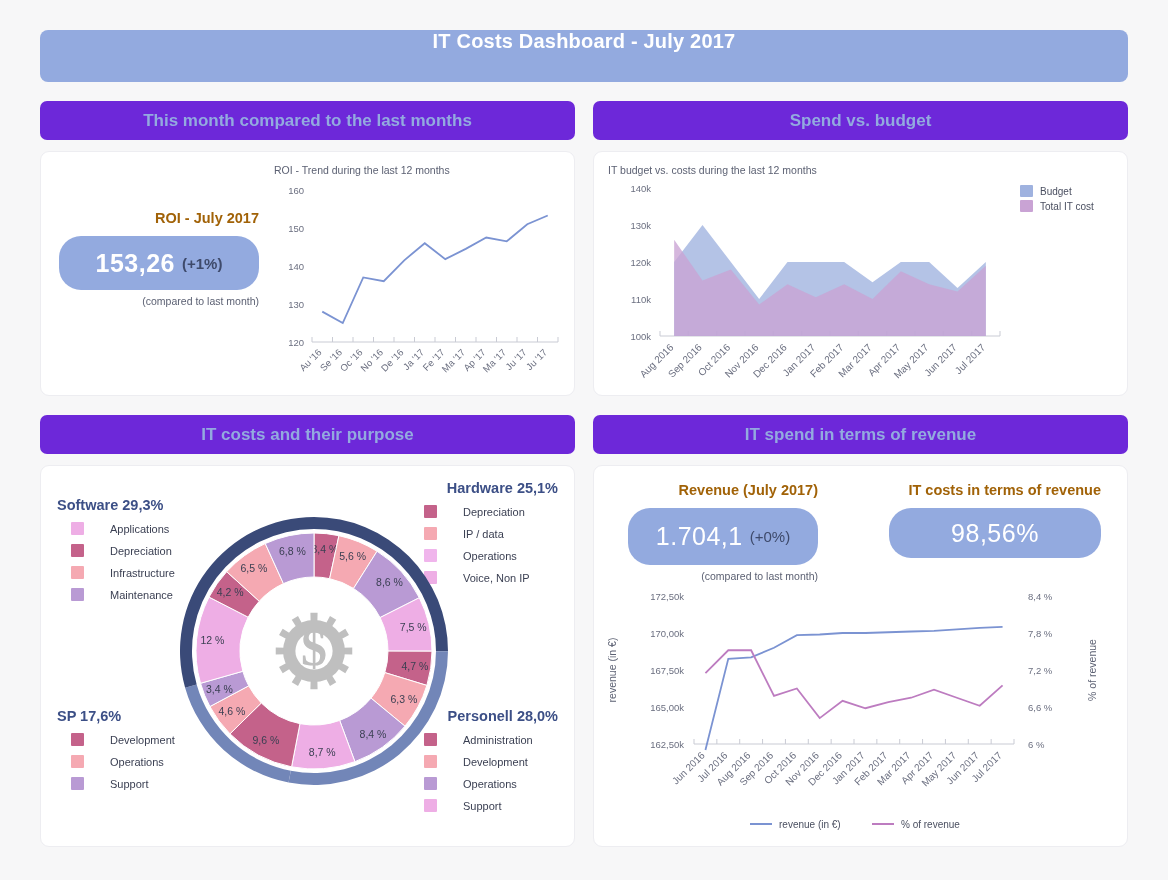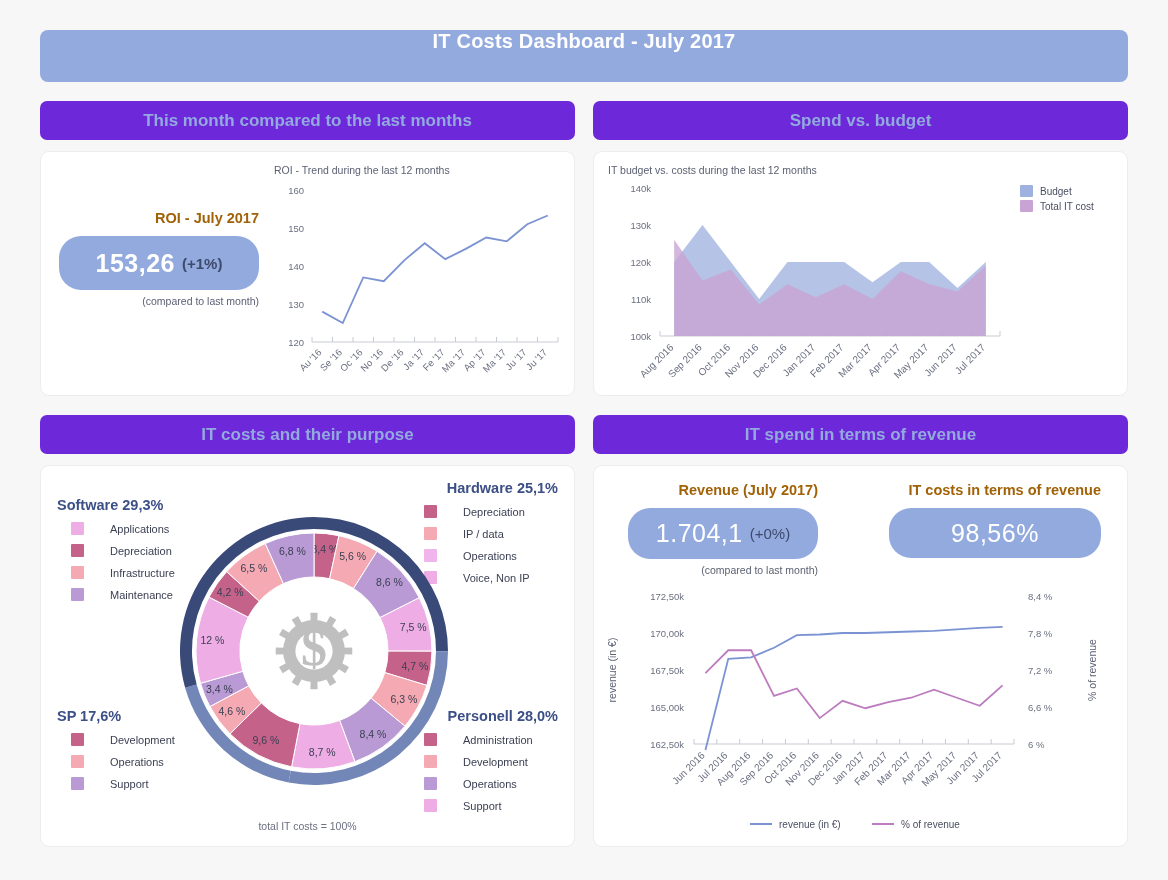--- a/index.html
+++ b/index.html
@@ -305,33 +305,32 @@
             <path d="M119.5529174526763 276.5615672977093A134 134 0 0 1 16.115363814842254 181.67084066965913L27.65727153291607 178.38688478879413A122 122 0 0 0 121.83176066586947 264.77993440537716Z" fill="#7286b8"></path>
             <path d="M16.115363814842254 181.67084066965913A134 134 0 0 1 144.99999999999997 11L144.99999999999997 23A122 122 0 0 0 27.65727153291607 178.38688478879413Z" fill="#3a4a78"></path>
             <g transform="translate(145,145) scale(.62)" fill="#bfbfbf">
               <path d="M45.7 -5.4L61.7 -5.8L61.7 5.8L45.7 5.4ZM42.3 18.2L56.4 25.8L50.5 35.9L36.9 27.5ZM27.5 36.9L35.9 50.5L25.8 56.4L18.2 42.3ZM5.4 45.7L5.8 61.7L-5.8 61.7L-5.4 45.7ZM-18.2 42.3L-25.8 56.4L-35.9 50.5L-27.5 36.9ZM-36.9 27.5L-50.5 35.9L-56.4 25.8L-42.3 18.2ZM-45.7 5.4L-61.7 5.8L-61.7 -5.8L-45.7 -5.4ZM-42.3 -18.2L-56.4 -25.8L-50.5 -35.9L-36.9 -27.5ZM-27.5 -36.9L-35.9 -50.5L-25.8 -56.4L-18.2 -42.3ZM-5.4 -45.7L-5.8 -61.7L5.8 -61.7L5.4 -45.7ZM18.2 -42.3L25.8 -56.4L35.9 -50.5L27.5 -36.9ZM36.9 -27.5L50.5 -35.9L56.4 -25.8L42.3 -18.2Z"></path>
               <circle cx="0" cy="0" r="50"></circle>
               <circle cx="0" cy="0" r="30" fill="#ffffff"></circle>
             </g>
             <text x="145" y="159" text-anchor="middle" fill="#bfbfbf" font-size="52" font-weight="bold" font-family="&quot;Liberation Serif&quot;, serif">$</text>
           </svg>
 
-        <div class="foot-note" style="position:absolute;left:0;right:0;bottom:14px;text-align:center;">total IT costs = 100%</div>
       </div>
     </div>
 
     <div class="col">
       <div class="sec-head">
         <span>IT spend in terms of revenue</span>
       </div>
       <div class="panel panel-bot">
 
         <div style="position:absolute;left:34px;top:16px;width:190px;">
           <div class="kpi-label">Revenue (July 2017)</div>
-          <div class="kpi-pill" style="height:51px;margin-top:10px;">
+          <div class="kpi-pill" style="height:57px;margin-top:10px;">
             <span class="kpi-big">1.704,1</span>
             <span class="kpi-delta">(+0%)</span>
           </div>
           <div class="kpi-sub">(compared to last month)</div>
         </div>
 
         <div style="position:absolute;right:26px;top:16px;width:212px;">
           <div class="kpi-label">IT costs in terms of revenue</div>
           <div class="kpi-pill" style="height:50px;margin-top:10px;">
             <span class="kpi-big">98,56%</span>

